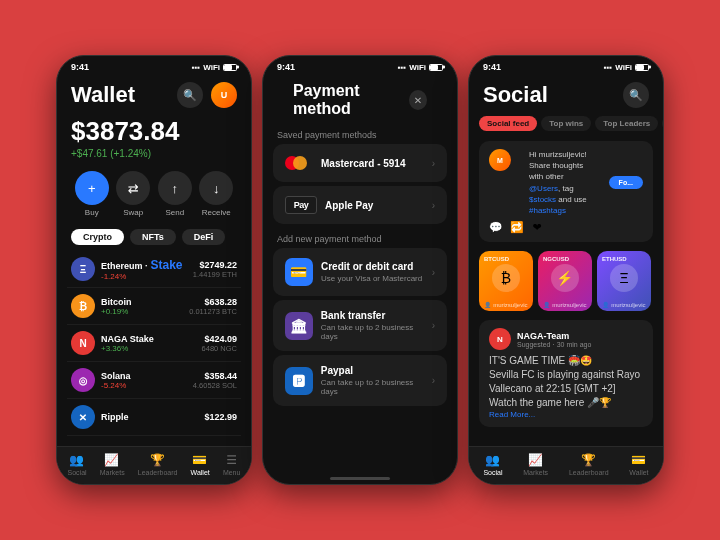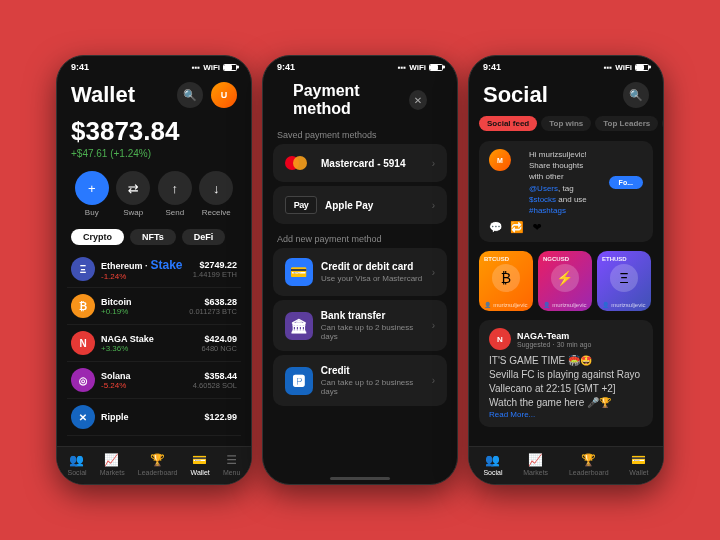--- a/index.html
+++ b/index.html
@@ -719,21 +719,21 @@
             <div class="payment-option-desc">Can take up to 2 business days</div>
           </div>
         </div>
         <span class="chevron">›</span>
       </div>
 
       <div class="payment-option">
         <div class="payment-option-left">
           <div class="add-method-icon paypal-icon-bg" style="font-size:14px;color:#fff;">🅿</div>
           <div>
-            <div class="payment-name">Credit</div>
+            <div class="payment-name">Paypal</div>
             <div class="payment-option-desc">Can take up to 2 business days</div>
           </div>
         </div>
         <span class="chevron">›</span>
       </div>
     </div>
     <div class="home-indicator"></div>
   </div>
 
   <div class="phone">

